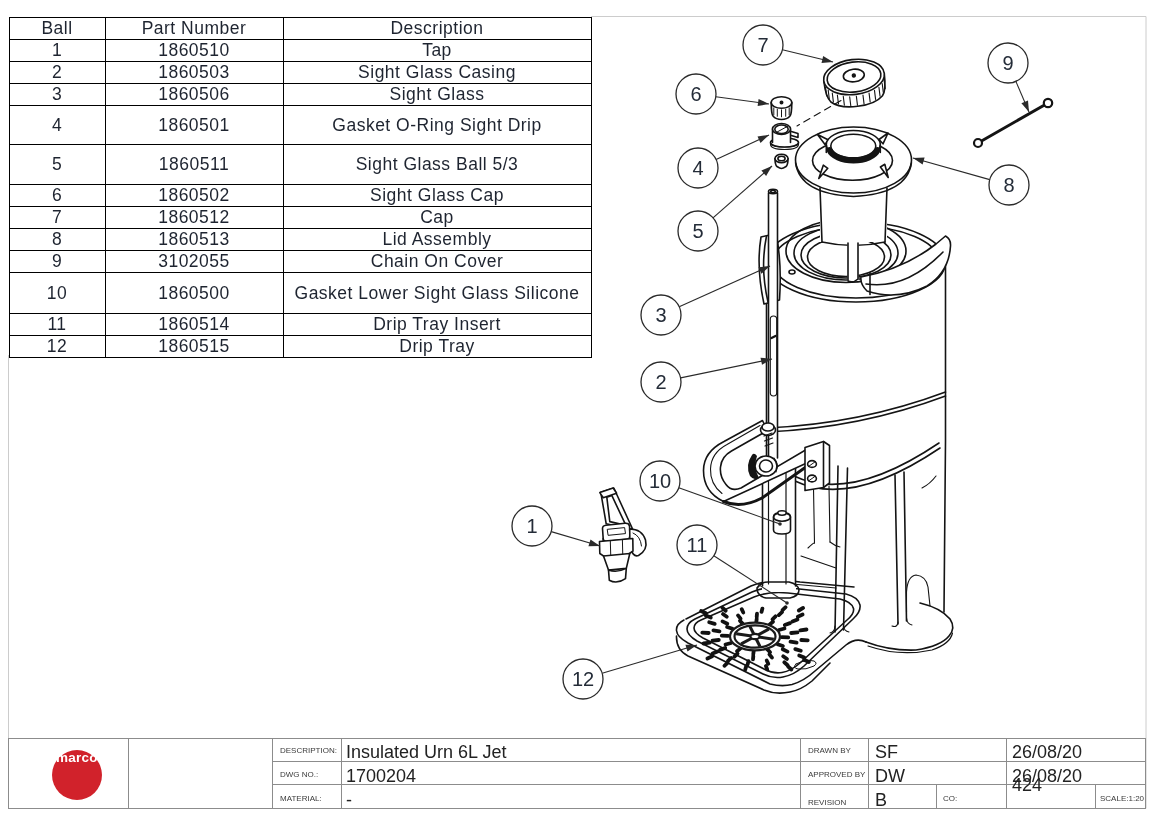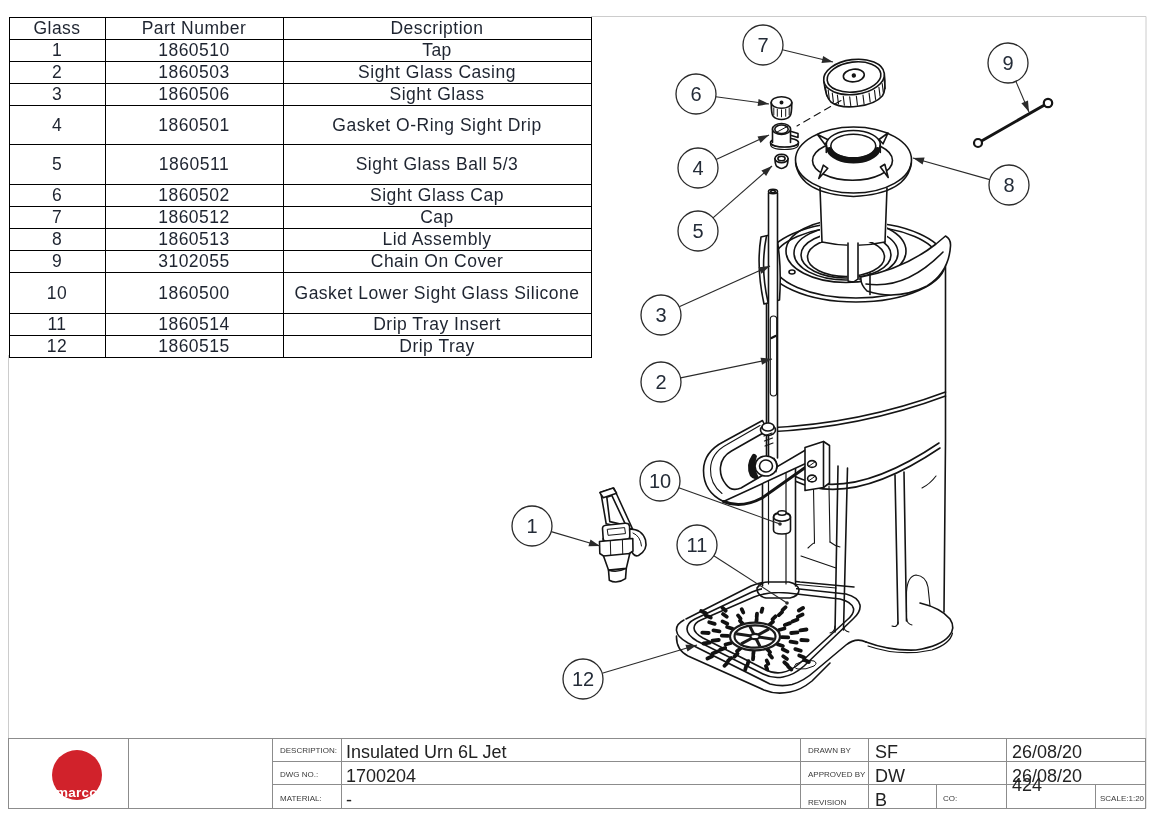--- a/index.html
+++ b/index.html
@@ -6,21 +6,21 @@
 #page { position:relative; width:1155px; height:823px; background:#fff; overflow:hidden;
   font-family:"Liberation Sans",sans-serif; }
 #parts { position:absolute; left:8.5px; top:16.5px; width:583px; border-collapse:collapse; table-layout:fixed; }
 #parts td { border:1.4px solid #000; text-align:center; vertical-align:middle;
   font-size:17.5px; letter-spacing:0.5px; color:#1e2430; padding:0; }
 #tblock { position:absolute; left:8px; top:738px; width:1138px; height:70.5px;
   border:1px solid #8c8c8c; }
 #tblock .vline { position:absolute; top:0; bottom:0; width:1px; background:#8c8c8c; }
 #tblock .hline { position:absolute; left:263.2px; right:0; height:1px; background:#8c8c8c; }
 #logo { position:absolute; left:42.6px; top:10.9px; width:50.5px; height:50.5px; border-radius:50%;
-  background:#d1222b; color:#fff; display:flex; align-items:flex-end; justify-content:center;
+  background:#d1222b; color:#fff; display:flex; align-items:flex-start; justify-content:center;
   font-size:13.5px; font-weight:bold; letter-spacing:0.2px; }
 #tol { position:absolute; left:131px; top:15px; font-size:8px; color:#3a3a3a; line-height:9.8px; }
 .lbl { position:absolute; font-size:8px; color:#3a3a3a; }
 .val { position:absolute; font-size:18px; color:#222; }
 </style></head>
 <body>
 <div id="page">
 <svg width="1155" height="823" viewBox="0 0 1155 823" style="position:absolute;left:0;top:0">
 <g fill="none" stroke="#141414" stroke-width="1.6" stroke-linecap="round" stroke-linejoin="round">
 <path d="M591.5 16.5 H1146 V808 M8.5 355.5 V738" stroke="#cccccc" stroke-width="1"></path>
@@ -290,21 +290,21 @@
 <text x="1009" y="192">8</text>
 <text x="1008" y="70">9</text>
 <text x="660" y="488">10</text>
 <text x="697" y="552">11</text>
 <text x="583" y="686">12</text>
 </g>
 </svg>
 <table id="parts">
       <tbody>
         <tr style="height:22.6px">
-          <td style="width:96px">Glass</td>
+          <td style="width:96px">Ball</td>
           <td style="width:178px">Part Number</td>
           <td>Description</td>
         </tr>
         <tr style="height:21.1px">
           <td style="width:96px">1</td>
           <td style="width:178px">1860510</td>
           <td>Tap</td>
         </tr>
         <tr style="height:21.1px">
           <td style="width:96px">2</td>

